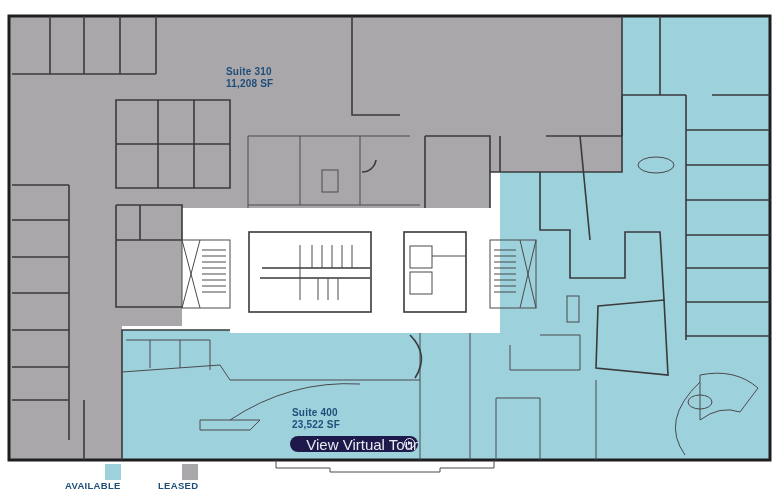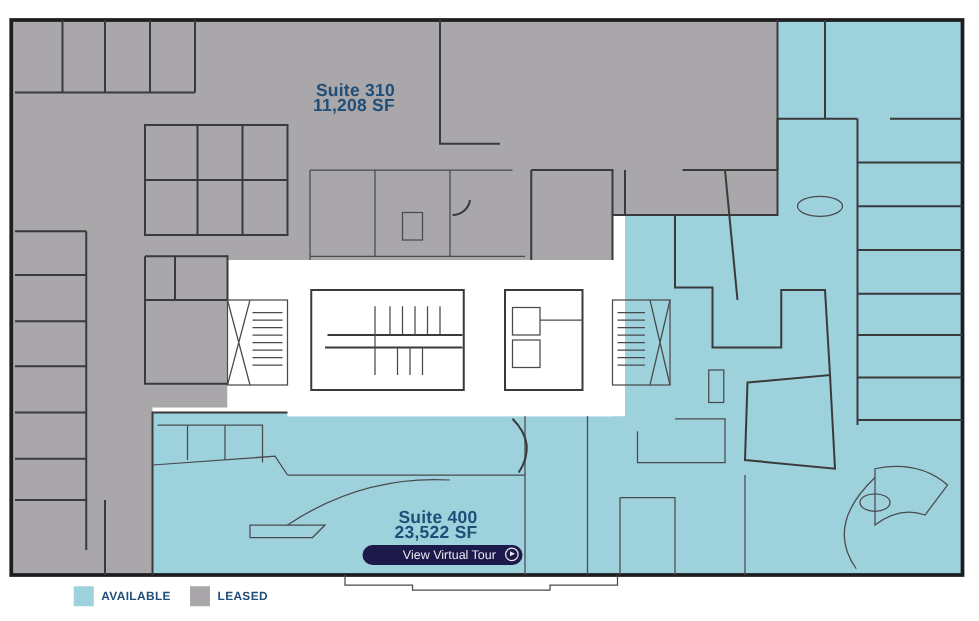--- a/index.html
+++ b/index.html
@@ -1,29 +1,29 @@
 <!DOCTYPE html>
 <html><head>
 <meta charset="utf-8">
 <style>
   html,body{margin:0;padding:0;background:#ffffff;}
   body{width:783px;height:497px;position:relative;overflow:hidden;font-family:"Liberation Sans","DejaVu Sans",sans-serif;}
   #plan{position:absolute;left:0;top:0;width:783px;height:497px;}
   .wall{stroke:#3a3a3c;stroke-width:1.6;fill:none;}
   .thin{stroke:#4a4a4c;stroke-width:1;fill:none;}
   .thick{stroke:#1e1e20;stroke-width:3;fill:none;}
-  .suite-label{position:absolute;color:#1f4e79;font-weight:bold;font-size:14px;text-align:right;line-height:12px;letter-spacing:0.2px;}
+  .suite-label{position:absolute;color:#1f4e79;font-weight:bold;font-size:10px;text-align:left;line-height:12px;letter-spacing:0.2px;}
   .suite-label span{display:block;}
   #label-310{left:226px;top:66px;width:90px;}
   #label-300{left:292px;top:407px;width:90px;}
-  .tour-btn{position:absolute;left:290px;top:436px;width:128px;height:16px;background:#1d1a4b;border-radius:8px;color:#e8e8f0;font-size:10px;display:flex;align-items:center;justify-content:center;padding-left:11px;box-sizing:border-box;cursor:pointer;}
+  .tour-btn{position:absolute;left:290px;top:436px;width:128px;height:16px;background:#1d1a4b;border-radius:8px;color:#e8e8f0;font-size:15px;display:flex;align-items:center;justify-content:flex-end;padding-left:11px;box-sizing:border-box;cursor:pointer;}
   .tour-btn .play{position:absolute;right:3px;top:2px;width:11px;height:11px;border:1px solid #e8e8f0;border-radius:50%;box-sizing:border-box;}
   .tour-btn .play:after{content:"";position:absolute;left:3px;top:2px;border-left:4px solid #e8e8f0;border-top:2.5px solid transparent;border-bottom:2.5px solid transparent;}
   .legend{position:absolute;top:469px;left:0;height:16px;display:flex;align-items:center;}
-  .legend-item{position:absolute;display:flex;align-items:center;}
+  .legend-item{position:absolute;display:flex;align-items:flex-end;flex-direction:column;}
   .swatch{width:16px;height:16px;display:inline-block;}
   .legend-text{font-weight:bold;font-size:9.5px;color:#1f4e79;margin-left:6px;letter-spacing:0.3px;}
 </style>
 </head>
 <body>
 
 <svg id="plan" viewBox="0 0 783 497" xmlns="http://www.w3.org/2000/svg">
 
   <g>
     <path d="M9,16 L622,16 L622,172 L490,172 L490,208 L230,208 L230,215 L182,215 L182,326 L122,326 L122,460 L9,460 Z" fill="#a9a7aa"></path>

